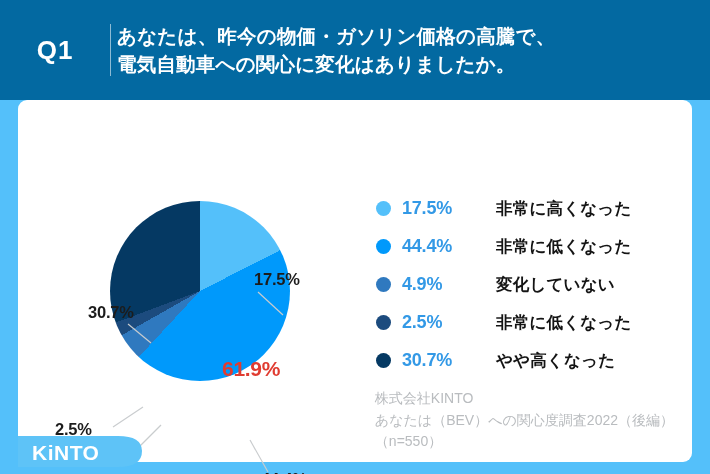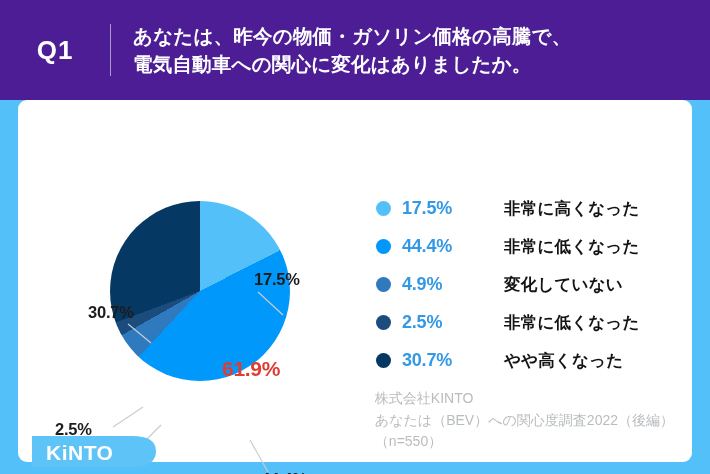--- a/index.html
+++ b/index.html
@@ -14,41 +14,41 @@
     overflow: hidden;
     position: relative;
   }
 
   
   #header-band {
     position: absolute;
     left: 0; top: 0;
     width: 710px;
     height: 100px;
-    background: #4c1d95;
+    background: #0369a1;
     display: flex;
     align-items: center;
   }
   #q-number {
     width: 110px;
     text-align: center;
     color: #ffffff;
     font-size: 26px;
     font-weight: bold;
     letter-spacing: 1px;
     flex: 0 0 110px;
   }
   #q-divider {
     width: 1px;
     height: 52px;
     background: rgba(255,255,255,0.55);
     flex: 0 0 1px;
   }
   #q-text {
-    margin-left: 22px;
+    margin-left: 6px;
     color: #ffffff;
     font-size: 19.5px;
     font-weight: bold;
     line-height: 1.45;
     letter-spacing: 0.2px;
   }
   #q-text div { white-space: nowrap; }
 
   
   #card {
@@ -130,21 +130,21 @@
   .legend-pct {
     margin-left: 11px;
     width: 78px;
     flex: 0 0 78px;
     font-size: 18px;
     font-weight: bold;
     color: #3399e6;
     letter-spacing: -0.2px;
   }
   .legend-label {
-    margin-left: 24px;
+    margin-left: 16px;
     font-size: 16.5px;
     font-weight: bold;
     color: #141414;
     white-space: nowrap;
     letter-spacing: 0.2px;
   }
 
   
   #footer-note {
     position: absolute;
@@ -152,21 +152,21 @@
     bottom: 9px;
     text-align: left;
     color: #b9bcbf;
     font-size: 14px;
     line-height: 1.55;
   }
 
   
   #logo {
     position: absolute;
-    left: 32px;
+    left: 18px;
     bottom: 6px;
     width: 128px;
     height: 34px;
   }
   #logo-text {
     position: absolute;
     left: 14px;
     top: 7px;
     color: #ffffff;
     font-size: 21px;

